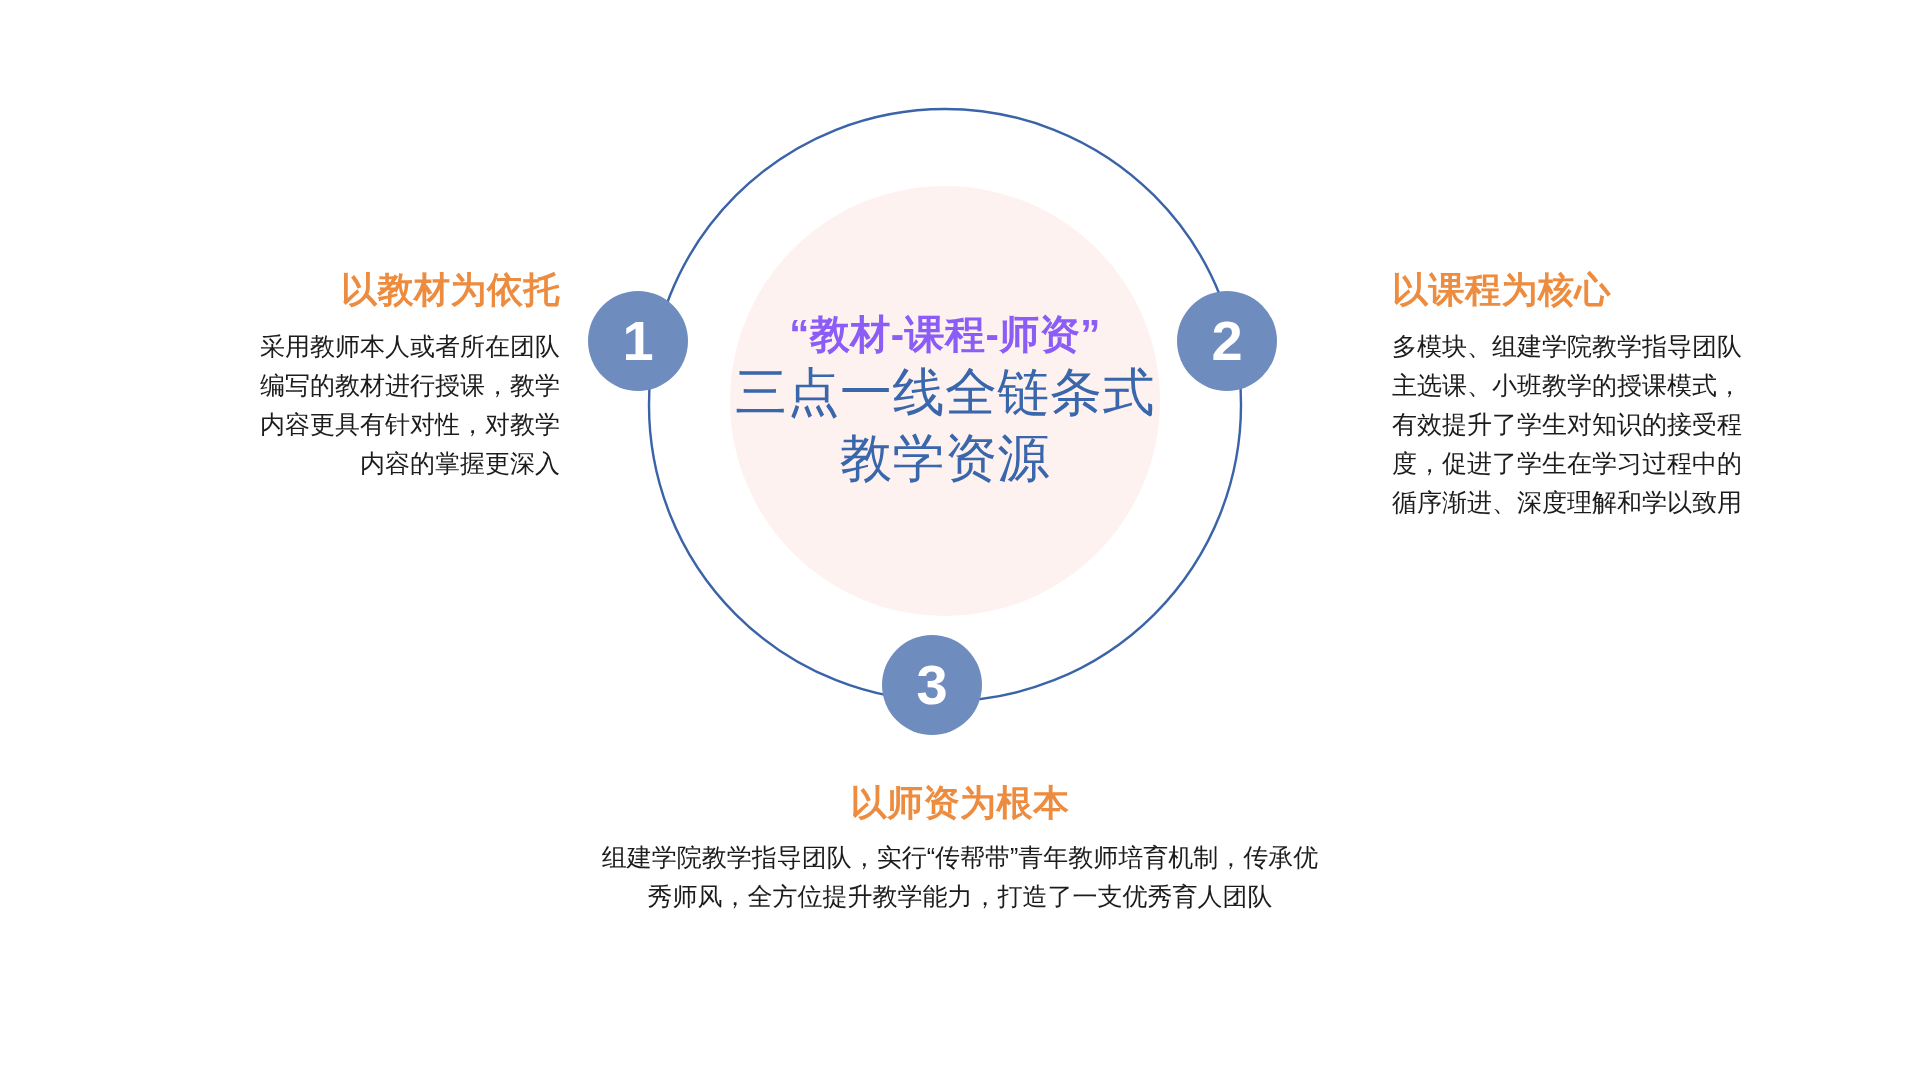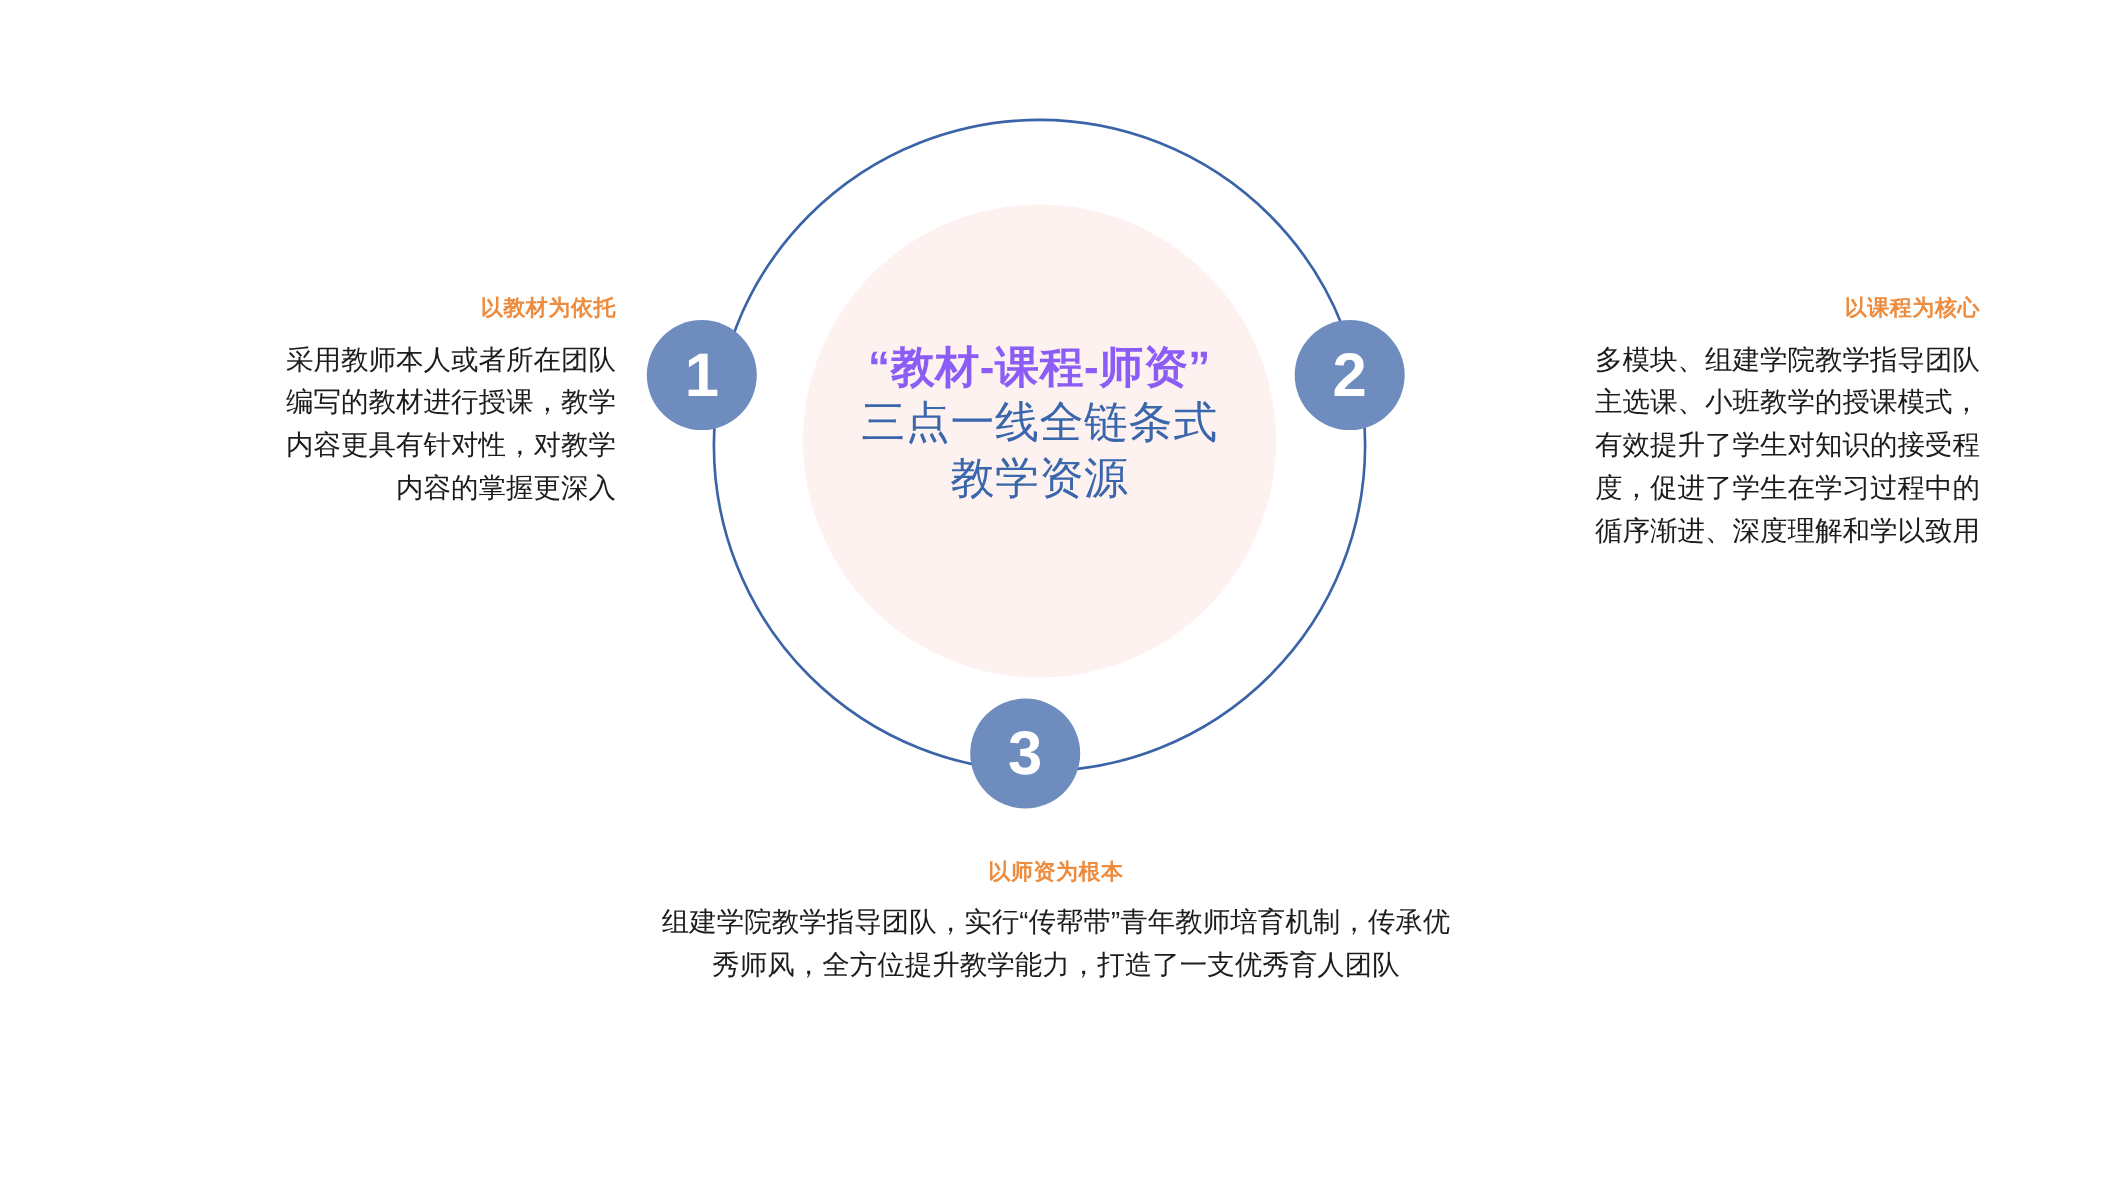--- a/index.html
+++ b/index.html
@@ -76,32 +76,32 @@
   .center-line-1 {
     font-size: 40px;
     font-weight: bold;
     color: #8b5cf6;
     line-height: 1.22;
     letter-spacing: 0.5px;
     white-space: nowrap;
   }
   .center-line-2,
   .center-line-3 {
-    font-size: 40px;
+    font-size: 52px;
     font-weight: normal;
     color: #3a66ab;
     line-height: 1.28;
     letter-spacing: 0.5px;
     white-space: nowrap;
   }
 
   
   .block-heading {
     color: #ed8c3e;
-    font-size: 20px;
+    font-size: 36px;
     font-weight: bold;
     letter-spacing: 0.5px;
     margin: 0 0 16px 0;
     line-height: 1.2;
   }
   .block-body {
     font-size: 25px;
     color: #1c1c1c;
     line-height: 1.56;
     margin: 0;
@@ -111,24 +111,24 @@
 
   #block-left {
     position: absolute;
     left: 100px;
     top: 268px;
     width: 460px;
     text-align: right;
   }
   #block-right {
     position: absolute;
-    left: 1330px;
+    left: 1392px;
     top: 268px;
     width: 470px;
-    text-align: right;
+    text-align: left;
   }
   #block-bottom {
     position: absolute;
     left: 360px;
     top: 755px;
     width: 1200px;
     text-align: center;
   }
   #block-bottom .block-heading { margin-bottom: 14px; margin-top: 26px; }
 </style>

